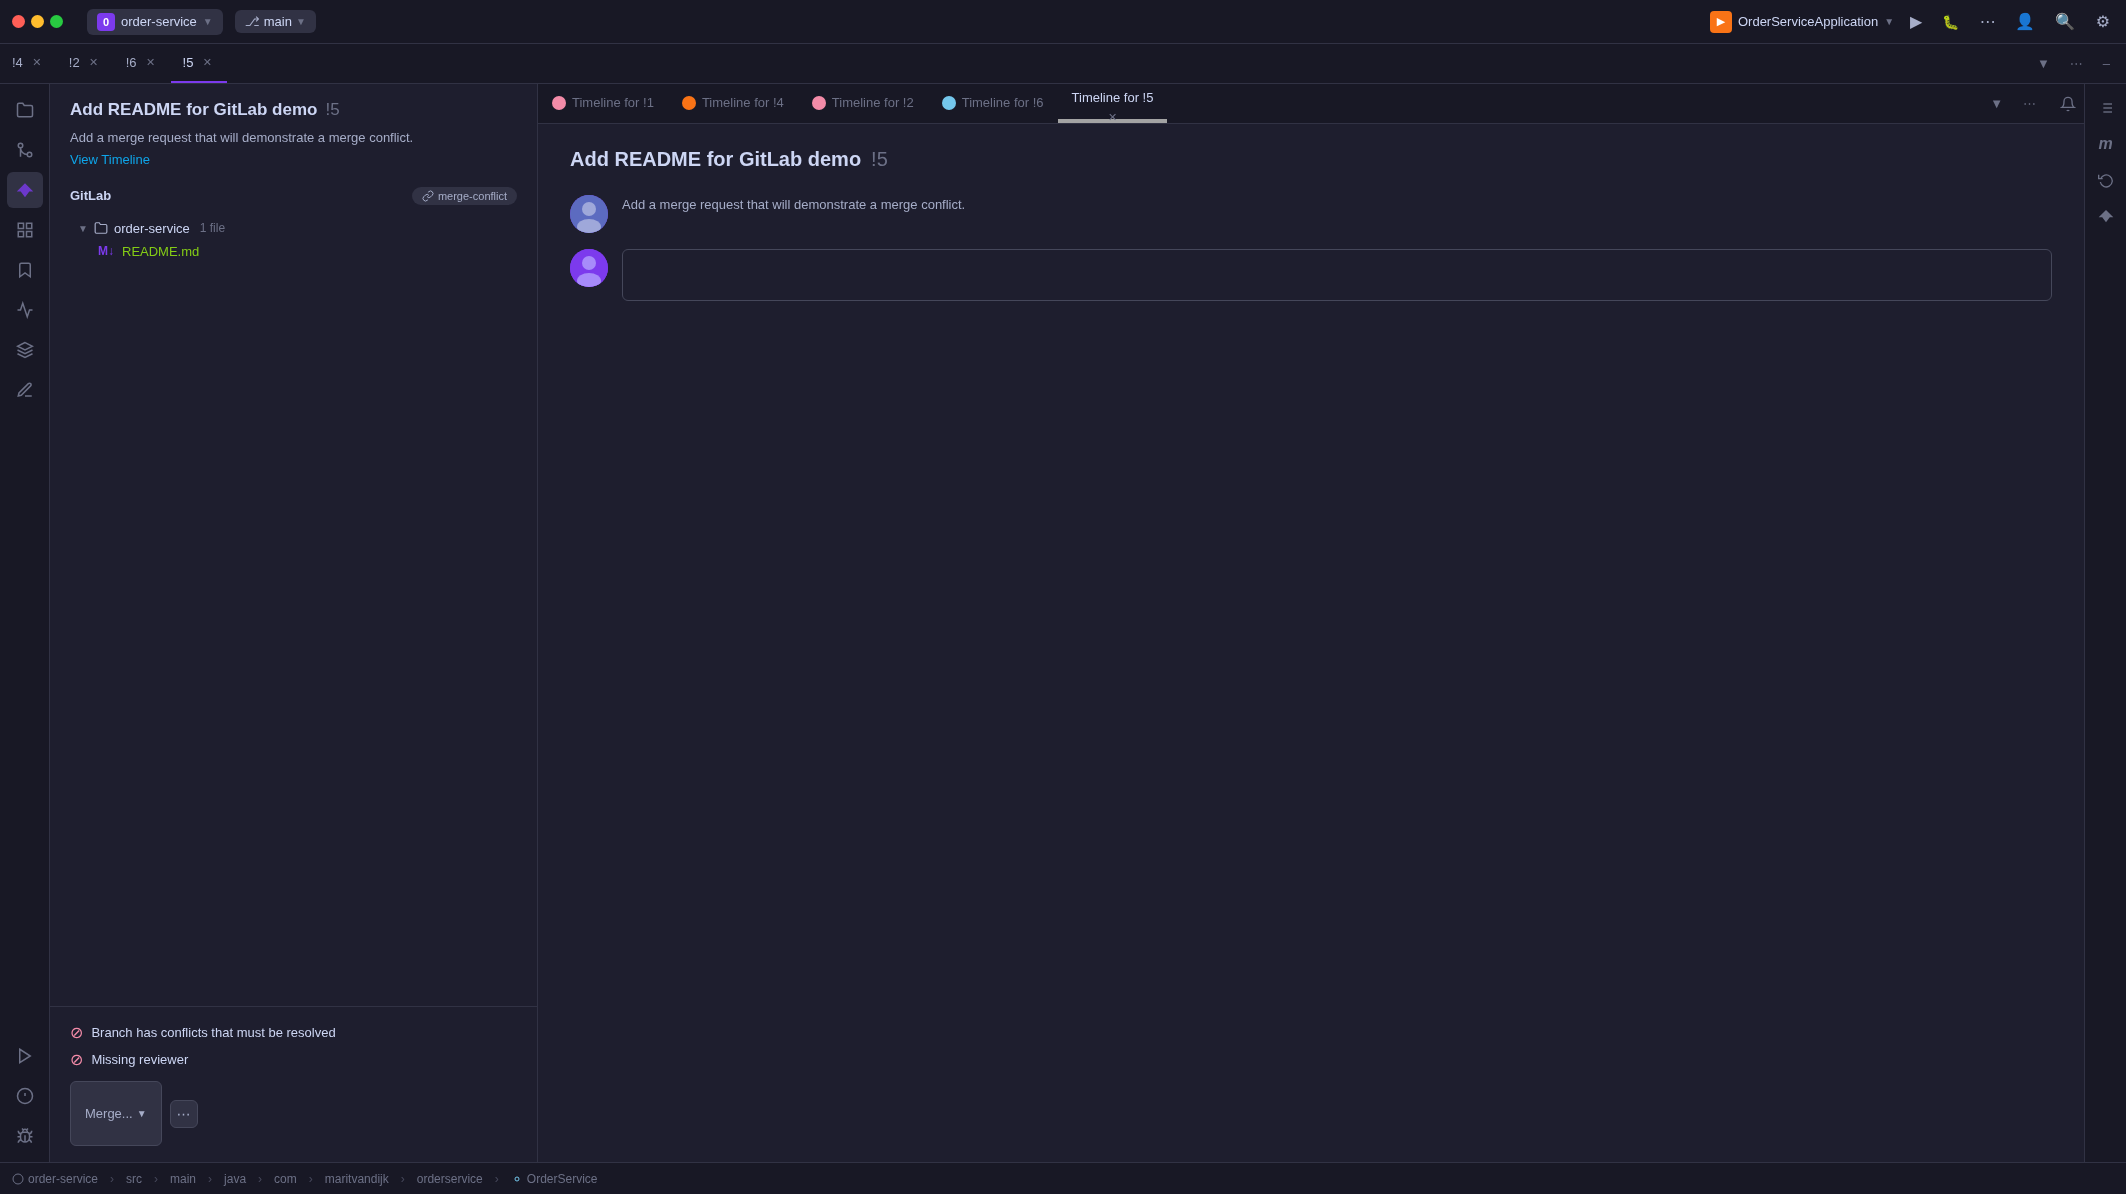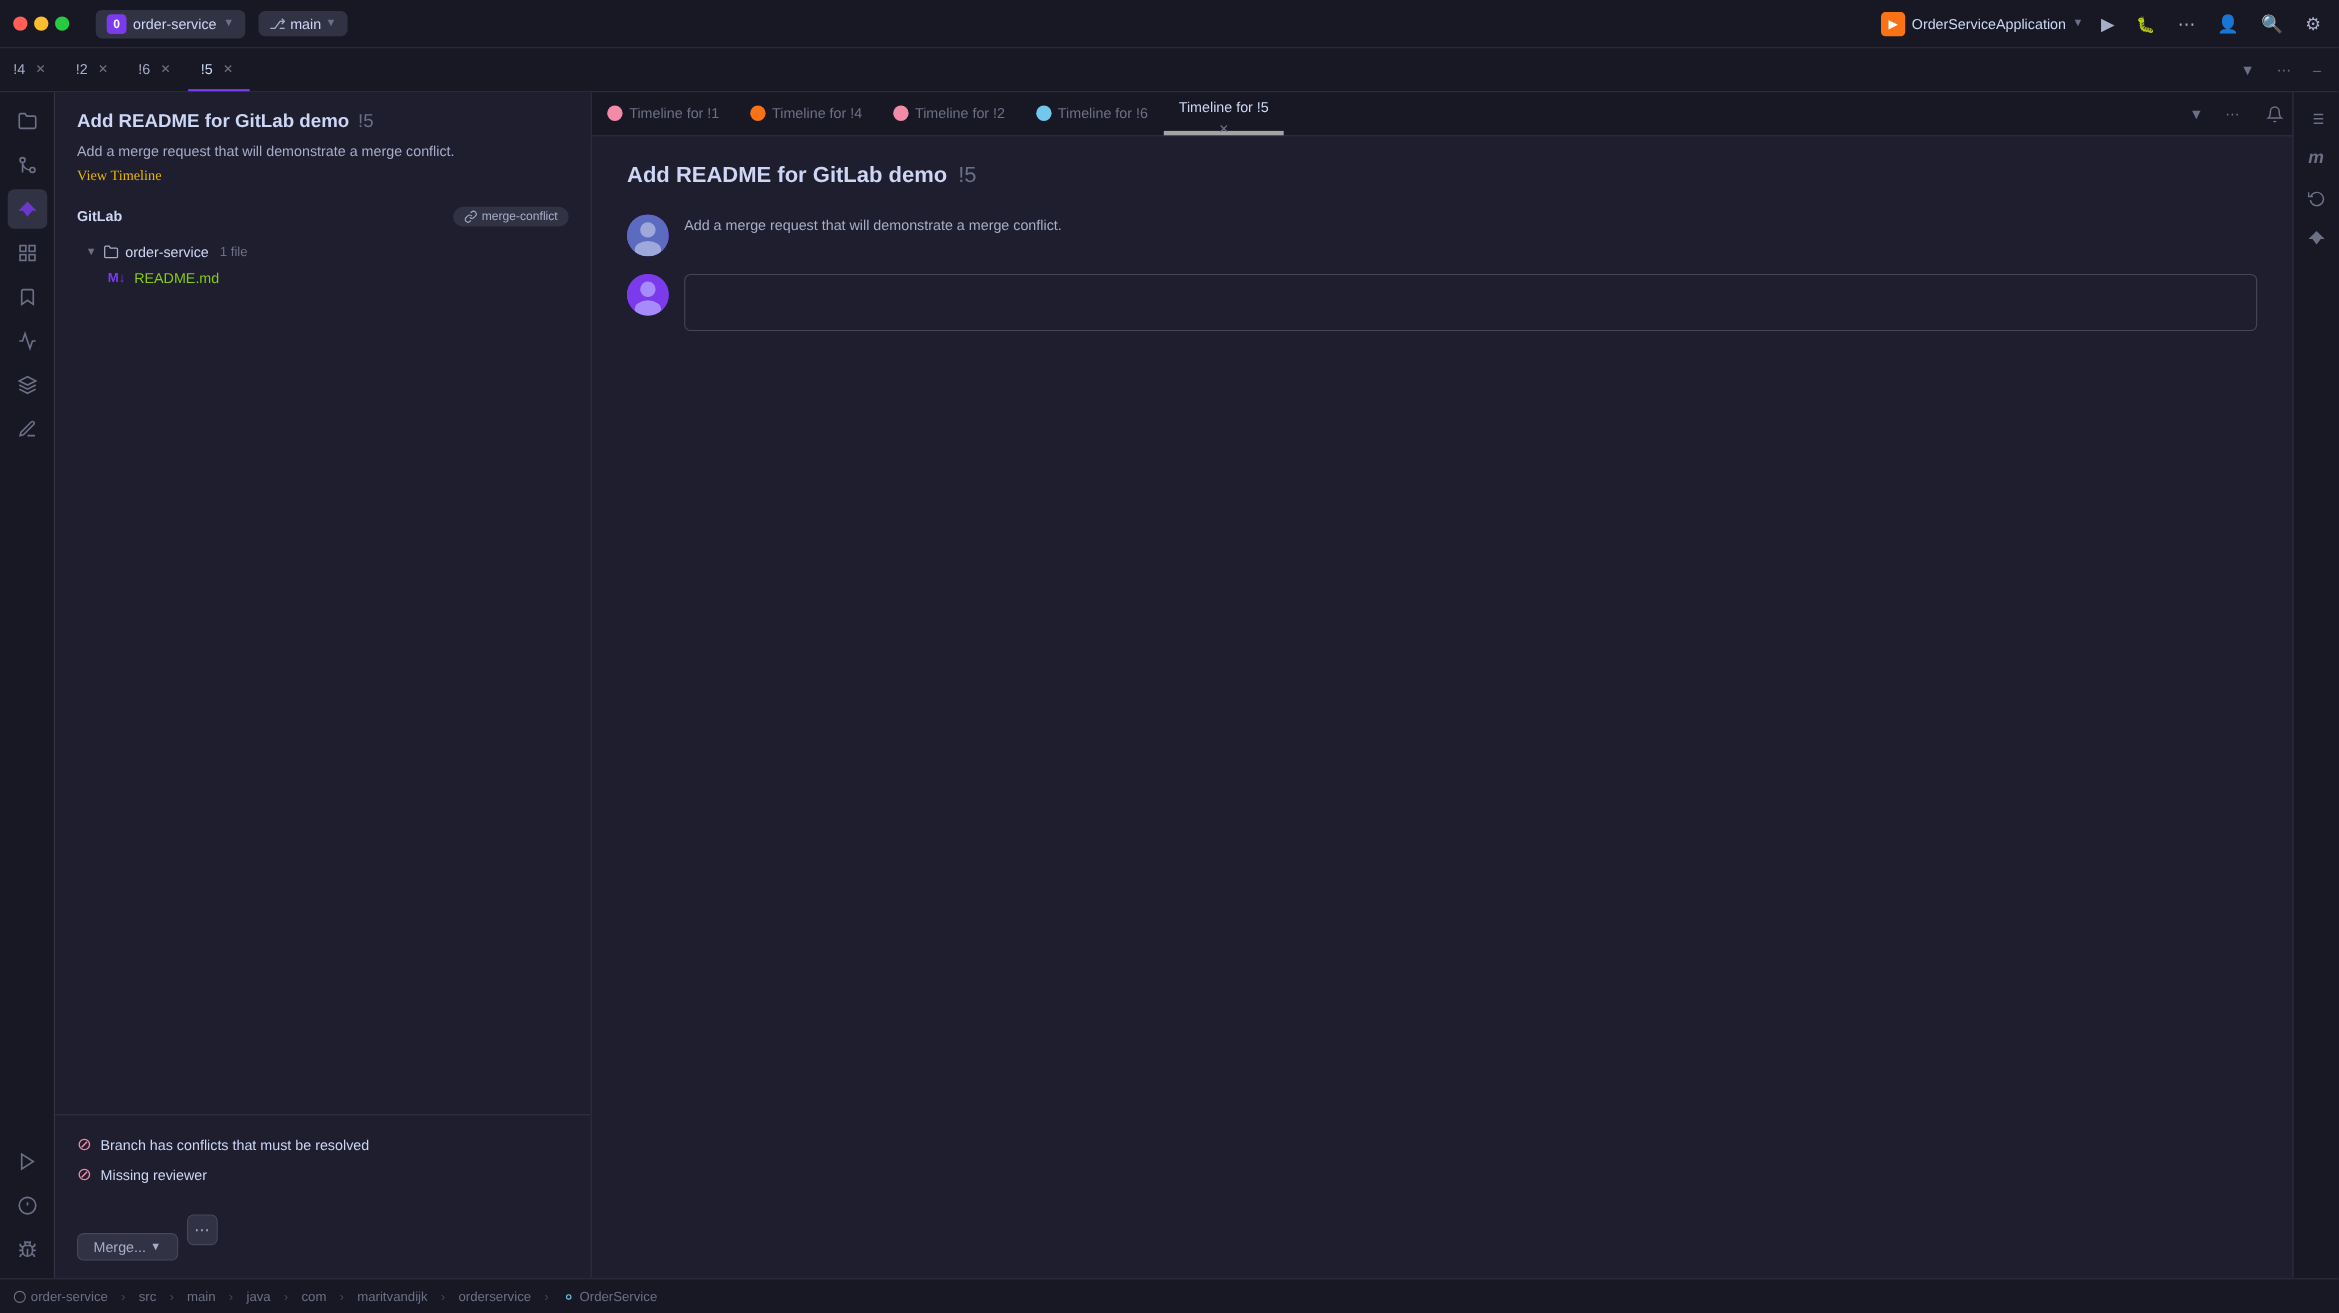--- a/index.html
+++ b/index.html
@@ -212,25 +212,24 @@
       color: #6c7086;
       font-weight: 400;
     }
     .mr-description {
       color: #a6adc8;
       font-size: 13px;
       line-height: 1.5;
       margin-bottom: 4px;
     }
     .view-timeline-link {
-      color: #eab308;
+      color: #0ea5e9;
       font-size: 13px;
       cursor: pointer;
       text-decoration: none;
-      font-family: Liberation Serif, serif;
     }
     .changes-header {
       display: flex;
       align-items: center;
       justify-content: space-between;
       margin-top: 20px;
       margin-bottom: 12px;
     }
     .changes-label {
       font-size: 13px;
@@ -284,28 +283,27 @@
     .merge-controls {
       display: flex;
       align-items: center;
       gap: 8px;
       margin-top: 12px;
     }
     .merge-btn {
       background: #313244;
       border: 1px solid #45475a;
       color: #a6adc8;
-      padding: 4px 14px;
+      padding: 24px 14px;
       border-radius: 6px;
       cursor: pointer;
       font-size: 13px;
       display: flex;
       align-items: center;
       gap: 4px;
-      margin-top: 31px;
     }
     .more-btn {
       background: #313244;
       border: 1px solid #45475a;
       color: #a6adc8;
       width: 28px;
       height: 28px;
       border-radius: 6px;
       cursor: pointer;
       font-size: 14px;

